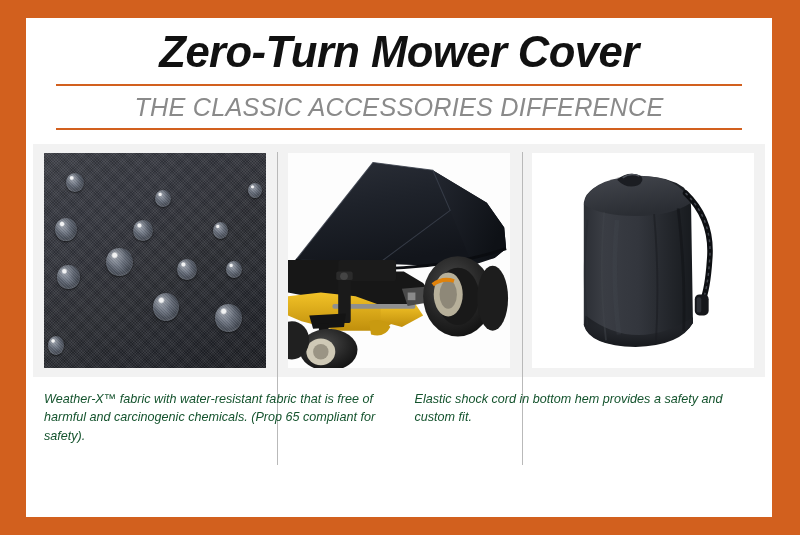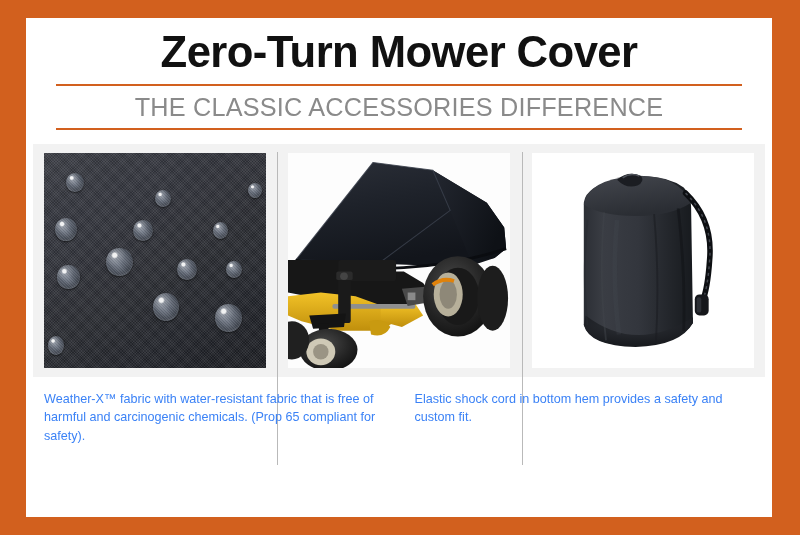--- a/index.html
+++ b/index.html
@@ -15,20 +15,21 @@
     box-sizing:border-box;
     background:#D2601E;
     padding:18px 28px 18px 26px;
   }
   .card{
     position:relative;
     width:100%;height:100%;
     background:#ffffff;
     box-sizing:border-box;
     overflow:hidden;
+    font-style:italic;
   }
 
   
   .header{
     padding-top:10px;
     text-align:center;
   }
   .title{
     font-family:"Liberation Sans","DejaVu Sans",sans-serif;
     font-weight:bold;
@@ -107,21 +108,21 @@
   .capcell{
     flex:1 1 0;
     padding:6px 16px 0 11px;
     box-sizing:border-box;
   }
   .capcell.c2{padding-left:20px;}
   .capcell.c3{padding-left:19px;}
   .captext{
     font-size:12.6px;
     line-height:1.44;
-    color:#3b82f6;
+    color:#14532d;
     margin:0;
   }
 
   
   .fabric{
     position:absolute;inset:0;
     background:
       repeating-linear-gradient(45deg, rgba(255,255,255,.055) 0 1px, rgba(0,0,0,.06) 1px 2px),
       repeating-linear-gradient(-45deg, rgba(255,255,255,.05) 0 1px, rgba(0,0,0,.055) 1px 2px),
       linear-gradient(150deg,#3b3d45 0%,#303239 40%,#24262c 75%,#1b1d22 100%);

